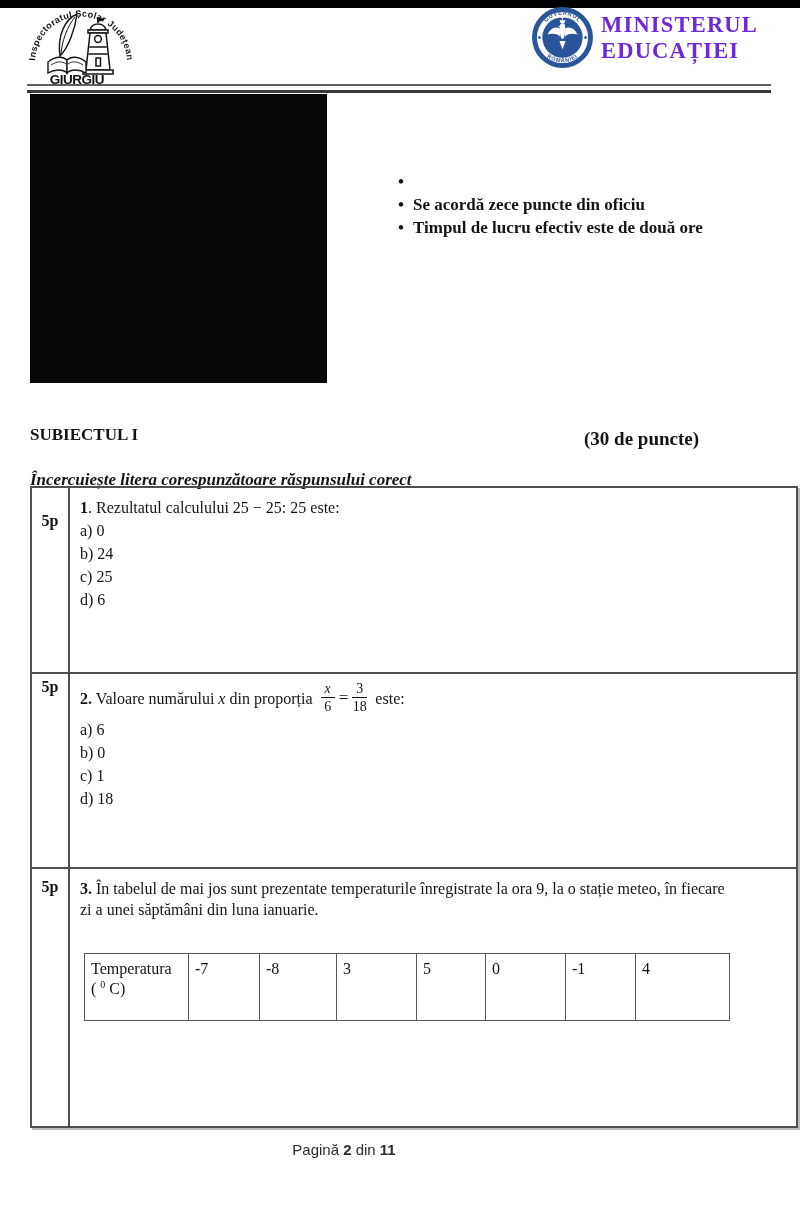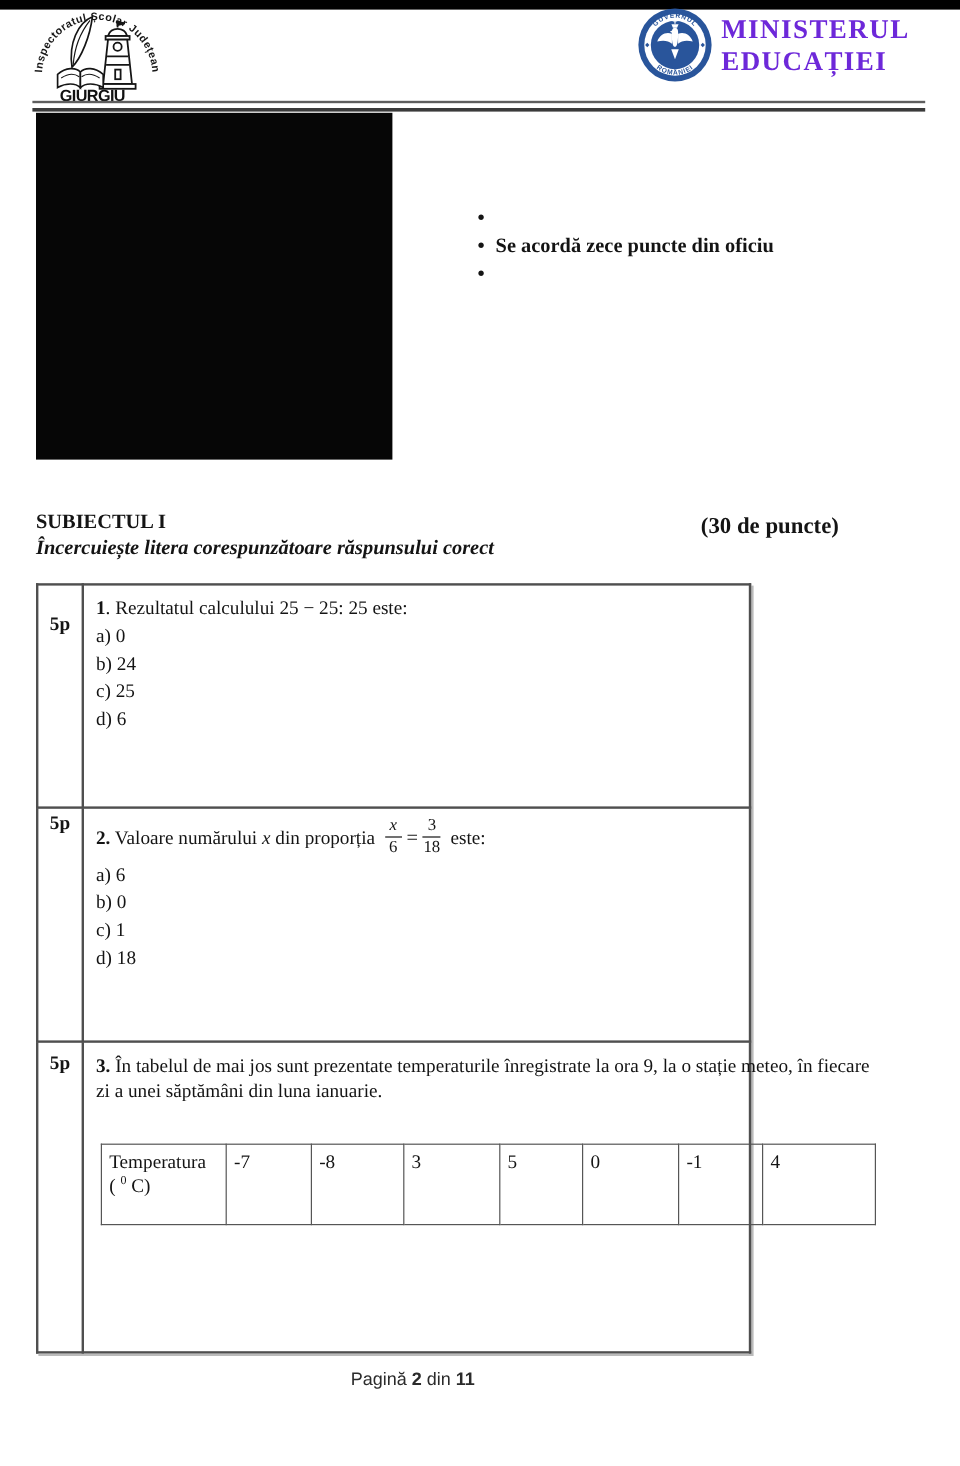--- a/index.html
+++ b/index.html
@@ -15,24 +15,24 @@
     letter-spacing:1.2px;color:#6d28d9;}
   .header-rule{left:27px;top:84px;width:744px;height:4px;
     border-top:2px solid #5e5e5e;border-bottom:3px solid #3a3a3a;}
   .black-rect{left:30px;top:94px;width:297px;height:289px;background:#060606;}
   
   .notices{left:398px;top:170px;width:345px;font-weight:bold;font-size:17px;line-height:23px;}
   .notice{display:flex;}
   .notice .bullet{width:15px;flex:0 0 15px;}
   
   .sec-title{left:30px;top:425px;font-weight:bold;font-size:17px;}
-  .sec-instr{left:30px;top:447px;font-weight:bold;font-style:italic;font-size:17px;}
+  .sec-instr{left:30px;top:470px;font-weight:bold;font-style:italic;font-size:17px;}
   .sec-points{left:584px;top:428px;font-weight:bold;font-size:19px;}
   
-  table.qtable{left:30px;top:486px;width:596px;border-collapse:collapse;table-layout:fixed;
+  table.qtable{left:30px;top:486px;width:768px;border-collapse:collapse;table-layout:fixed;
     box-shadow:2px 2px 0 rgba(60,60,60,.35);}
   table.qtable td{border:2px solid #4f4f4f;vertical-align:top;}
   td.pts{width:38px;text-align:center;font-weight:bold;font-size:16px;padding-top:8px;}
   tr.r1{height:186px;} tr.r2{height:195px;} tr.r3{height:259px;}
   tr.r1 td.pts{padding-top:24px;} tr.r2 td.pts{padding-top:4px;} tr.r3 td.pts{padding-top:9px;}
   td.qcell{padding:9px 10px 0 10px;font-size:16px;line-height:21px;}
   .qnum{font-weight:bold;}
   .opt{margin-top:2px;}
   tr.r1 .opt:first-of-type{margin-top:19px;}
   tr.r2 .opt:first-of-type{margin-top:25px;}
@@ -134,20 +134,21 @@
 <div class="abs notices">
   <div class="notice">
     <span class="bullet">•</span>
   </div>
   <div class="notice">
     <span class="bullet">•</span>
     <span>Se acordă zece puncte din oficiu</span>
   </div>
   <div class="notice">
     <span class="bullet">•</span>
+    <span>Timpul de lucru efectiv este de două ore</span>
   </div>
 </div>
 
 <div class="abs sec-title">SUBIECTUL I</div>
 <div class="abs sec-instr">Încercuiește litera corespunzătoare răspunsului corect</div>
 <div class="abs sec-points">(30 de puncte)</div>
 
 <table class="abs qtable">
   <colgroup>
       <col style="width:38px">

